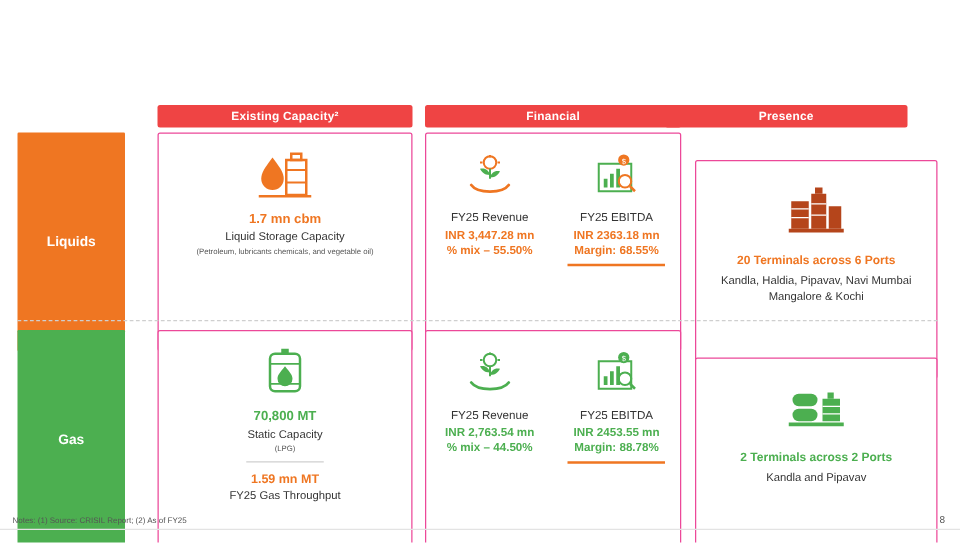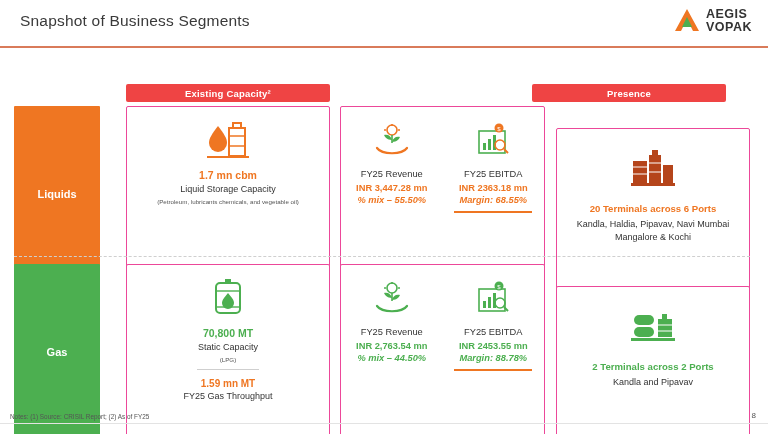--- a/index.html
+++ b/index.html
@@ -90,21 +90,21 @@
   
   .fin-inner{
     position:relative;height:100%;display:flex;
     justify-content:space-around;align-items:flex-start;
     padding-top:14px;box-sizing:border-box;
   }
   .fin-block{width:48%;display:flex;flex-direction:column;align-items:center;}
   .fin-icon{height:42px;display:flex;align-items:center;justify-content:center;}
   .fin-title{font-size:9.3px;color:#333;margin-top:6px;}
   .fin-v1{font-size:9.3px;color:#ef7622;font-weight:bold;margin-top:4px;}
-  .fin-v2{font-size:9.3px;color:#ef7622;font-weight:bold;margin-top:2px;font-style:italic;}
+  .fin-v2{font-size:9.3px;color:#ef7622;font-weight:bold;margin-top:2px;}
   .fin-underline{width:78px;border-top:2px solid #ef7622;margin-top:6px;}
   .fin-v1.green,.fin-v2.green{color:#4caf50;}
 
   
   .pre-inner{
     height:100%;display:flex;flex-direction:column;align-items:center;
     justify-content:flex-start;padding-top:16px;box-sizing:border-box;
   }
   .pre-icon{height:48px;display:flex;align-items:center;justify-content:center;}
   .pre-head{font-size:9.6px;font-weight:bold;color:#ef7622;margin-top:10px;}
@@ -122,37 +122,23 @@
   .pageno{
     position:absolute;right:12px;bottom:14px;
     font-size:8px;color:#555;
   }
 </style>
 </head>
 <body>
 
 <div class="slide">
 
-  <div class="header">
-    <div class="slide-title">Snapshot of Business Segments</div>
-    <div class="logo">
-      <span class="logo-mark">
-        <svg width="26" height="26" viewBox="0 0 26 26">
-          <path d="M13 1 L25 23 L19 23 L13 11 L7 23 L1 23 Z" fill="#ef7622"></path>
-          <path d="M13 9 L18 19 L8 19 Z" fill="#4caf50"></path>
-        </svg>
-      </span>
-      <span class="logo-text">
-        <span>AEGIS</span>
-        <span>VOPAK</span>
-      </span>
-    </div>
-  </div>
 
   <div class="colhead ch-cap">Existing Capacity²</div>
+  <div class="colhead ch-fin">Financial</div>
   <div class="colhead ch-pre">Presence</div>
 
   <div class="band band-liquids">
 
     <div class="seg-label seg-liquids">Liquids</div>
 
     <div class="card card-cap">
       <div class="cap-inner">
         <div class="cap-icon">
           <svg width="50" height="44" viewBox="0 0 50 44">

